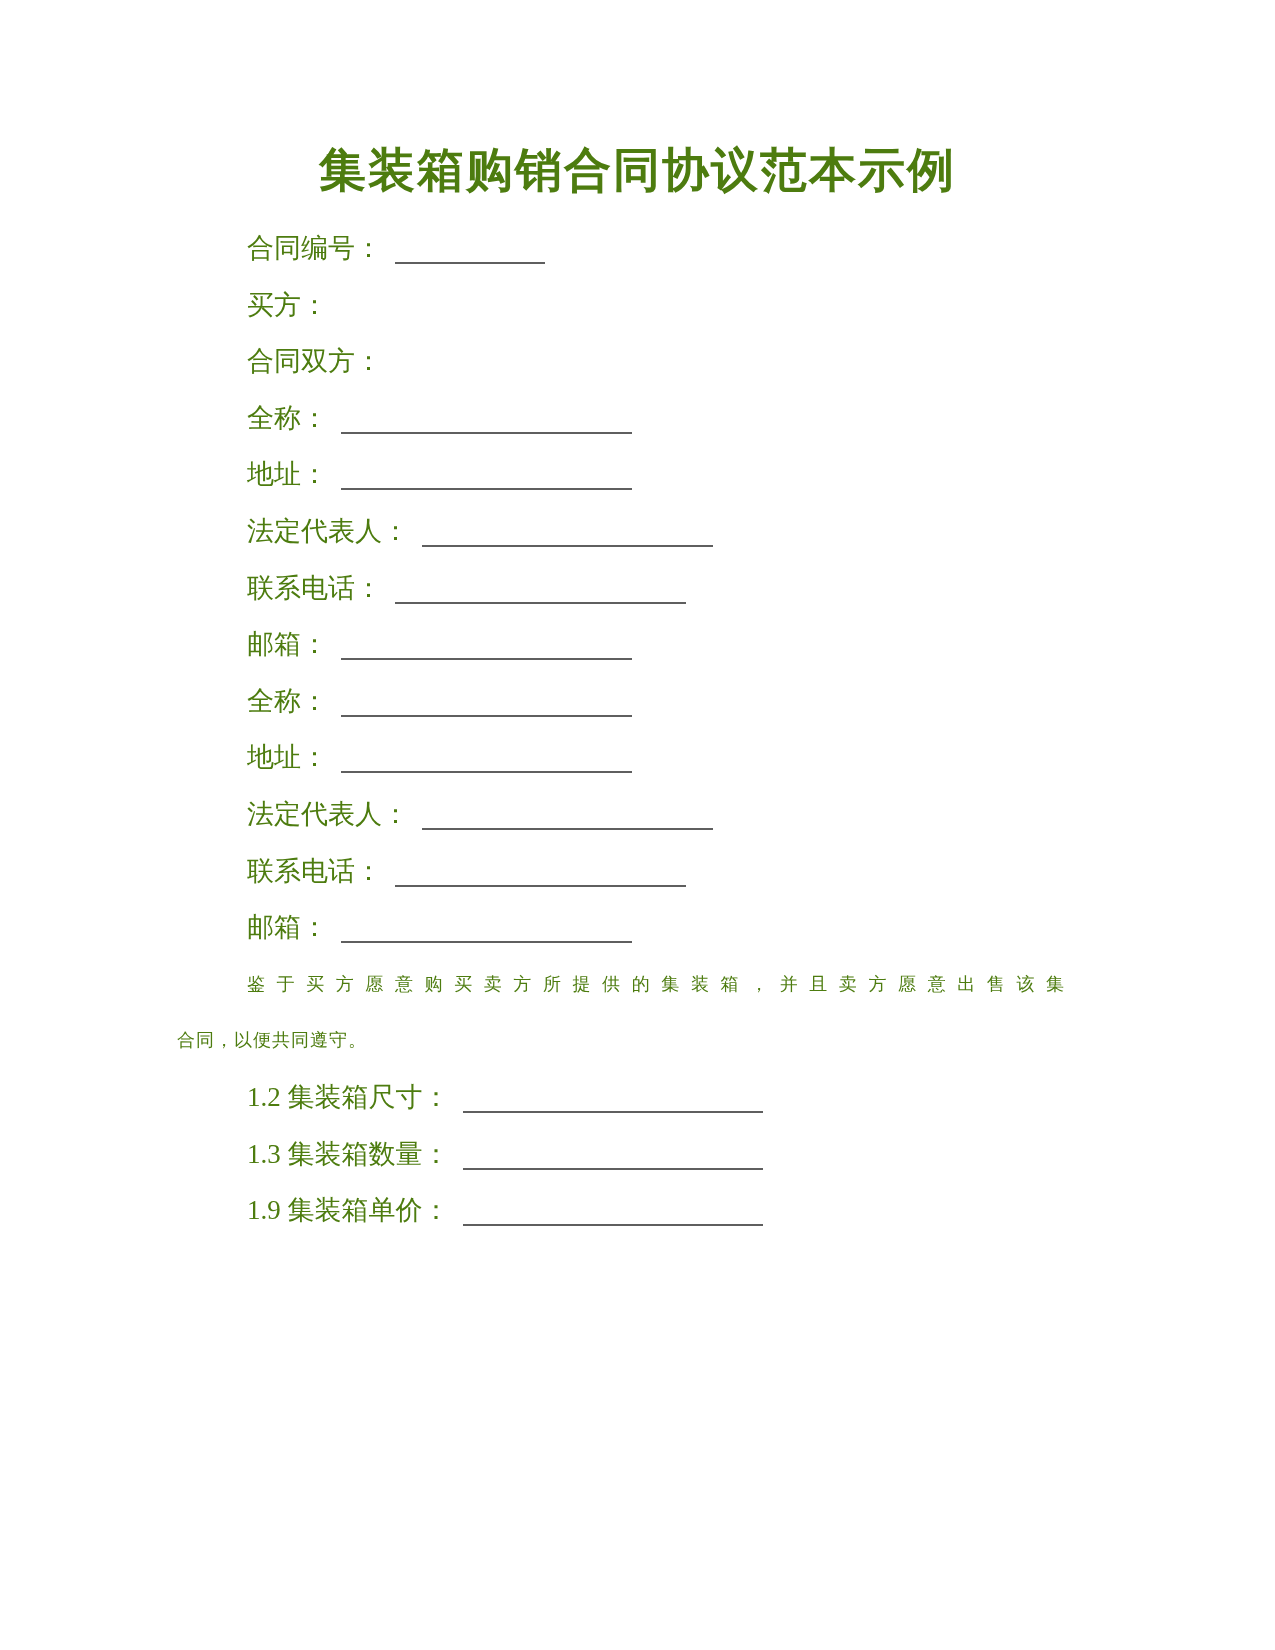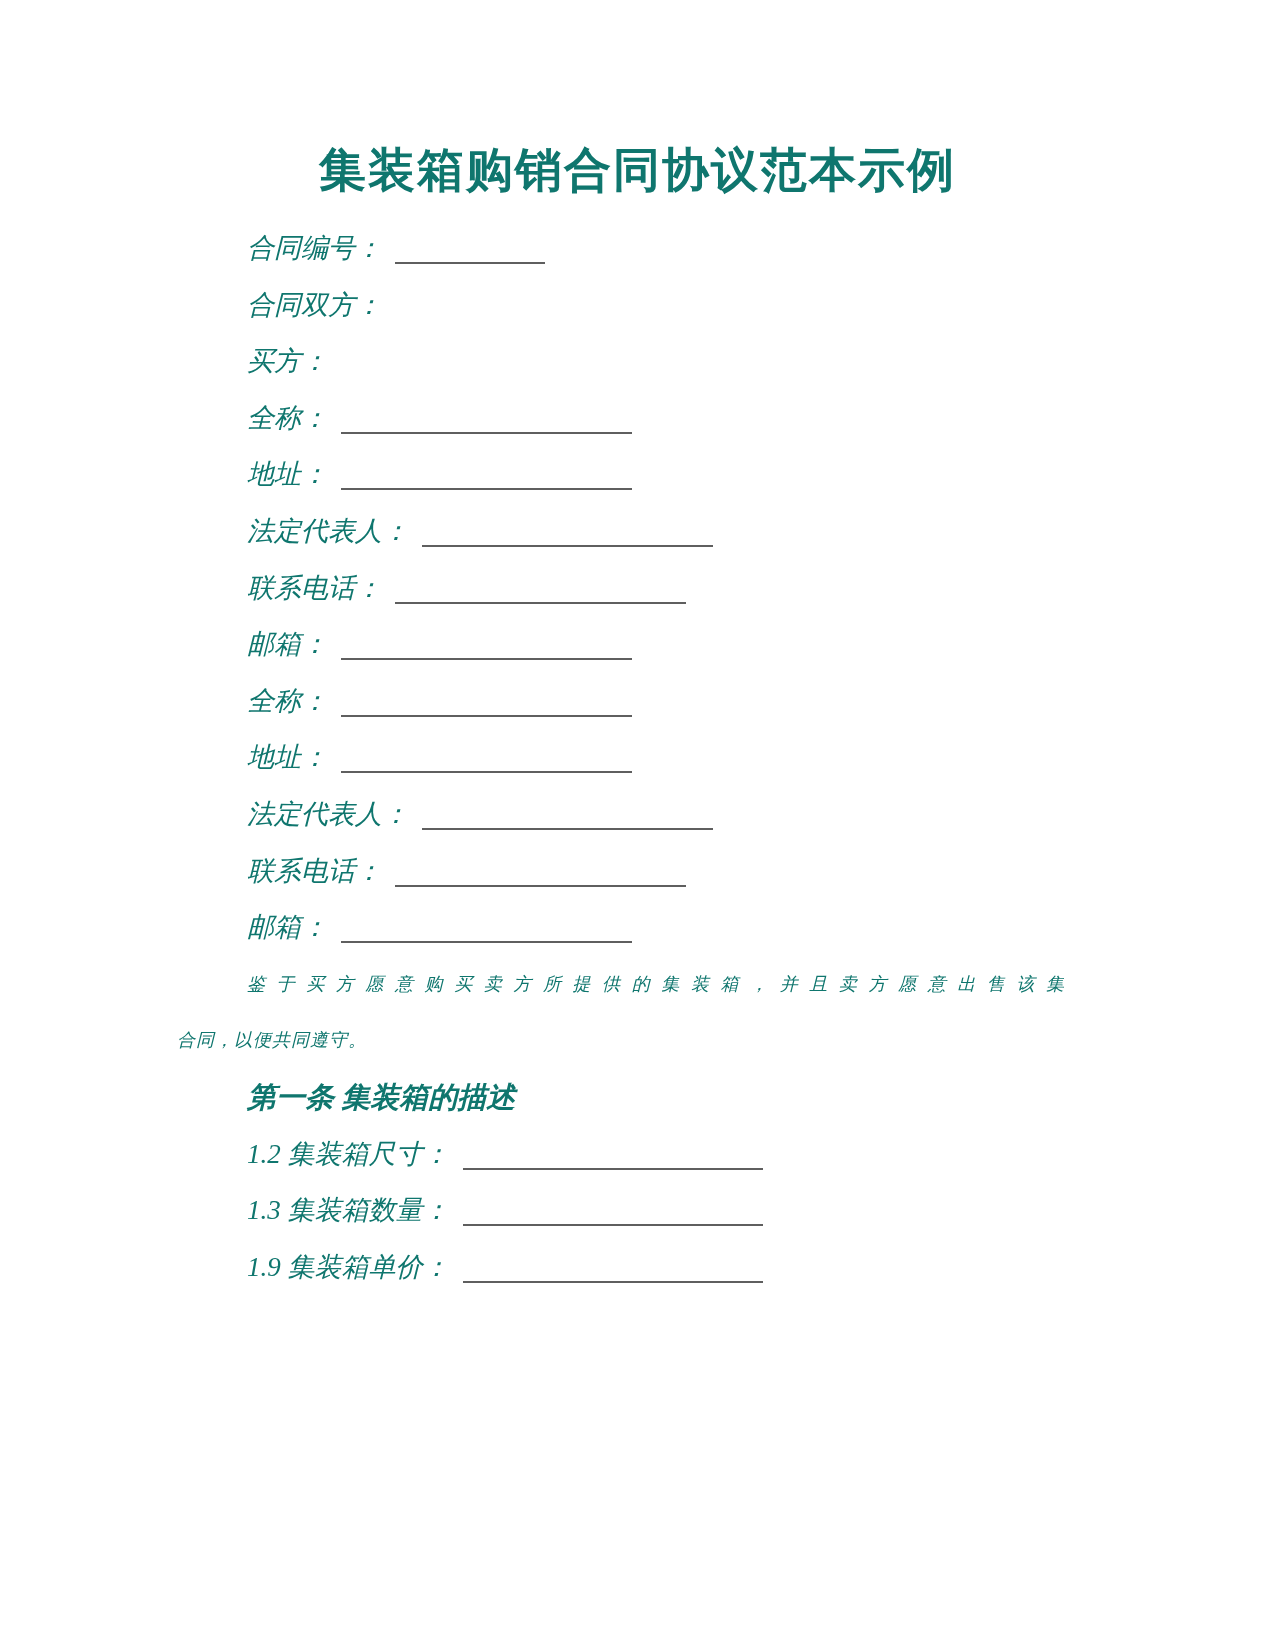--- a/index.html
+++ b/index.html
@@ -1,37 +1,36 @@
 <!DOCTYPE html>
 <html><head>
 <meta charset="utf-8">
 <style>
   html,body{margin:0;padding:0;background:#ffffff;}
   .page{
     position:relative;
     width:1275px;height:1650px;
     background:#ffffff;
     font-family:"Liberation Serif","DejaVu Serif",serif;
-    color:#0f766e;
+    color:#4d7c0f;
     overflow:hidden;
   }
   .doc-title{
     margin:0;
     padding-top:138px;
     text-align:center;
     font-size:47px;
     line-height:64px;
     font-weight:700;
     letter-spacing:2px;
   }
   .content{
     margin-left:177px;
     margin-top:18px;
     width:888px;
-    font-style:italic;
   }
   .row{
     font-size:27px;
     line-height:56.6px;
     white-space:nowrap;
   }
   .indent{padding-left:70px;}
   .blank{
     display:inline-block;
     height:28px;
@@ -64,25 +63,25 @@
 
   <h1 class="doc-title">集装箱购销合同协议范本示例</h1>
 
   <div class="content">
 
     <div class="row indent">
       <span>合同编号：</span><span class="blank short"></span>
     </div>
 
     <div class="row indent">
-      <span>合同双方：</span>
+      <span>买方：</span>
     </div>
 
     <div class="row indent">
-      <span>买方：</span>
+      <span>合同双方：</span>
     </div>
     <div class="row indent">
       <span>全称：</span><span class="blank std"></span>
     </div>
     <div class="row indent">
       <span>地址：</span><span class="blank std"></span>
     </div>
     <div class="row indent">
       <span>法定代表人：</span><span class="blank std"></span>
     </div>
@@ -105,21 +104,20 @@
     <div class="row indent">
       <span>联系电话：</span><span class="blank std"></span>
     </div>
     <div class="row indent">
       <span>邮箱：</span><span class="blank std"></span>
     </div>
 
     <div class="para-line first">鉴于买方愿意购买卖方所提供的集装箱，并且卖方愿意出售该集</div>
     <div class="para-line last">合同，以便共同遵守。</div>
 
-    <div class="section-heading indent">第一条 集装箱的描述</div>
 
     <div class="row indent">
       <span>1.2 集装箱尺寸：</span><span class="blank item"></span>
     </div>
     <div class="row indent">
       <span>1.3 集装箱数量：</span><span class="blank item"></span>
     </div>
     <div class="row indent">
       <span>1.9 集装箱单价：</span><span class="blank item"></span>
     </div>

